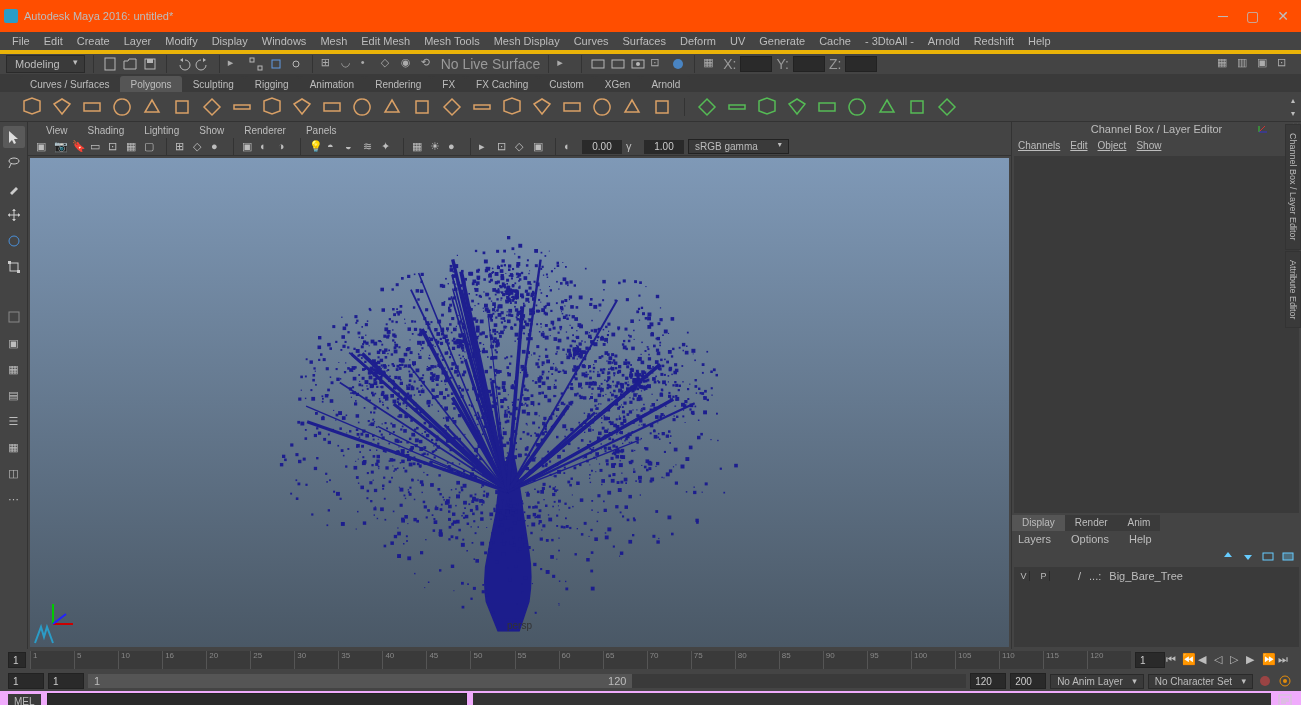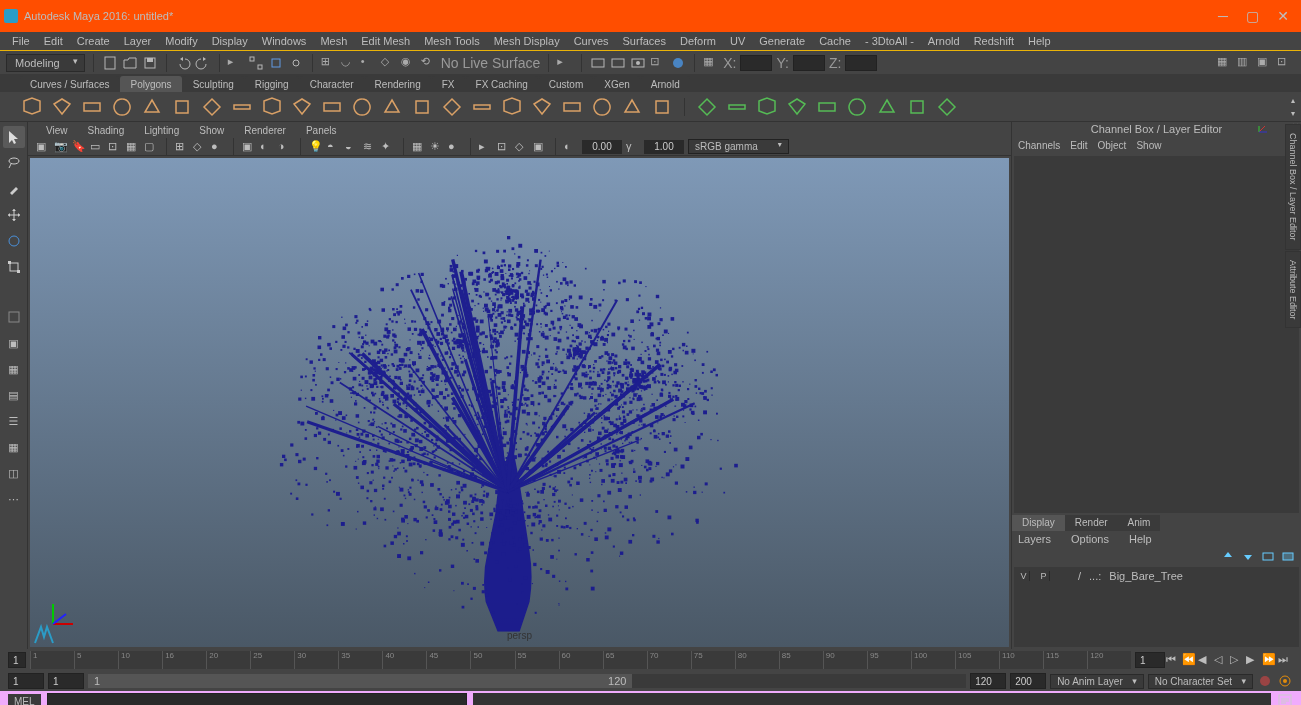--- a/index.html
+++ b/index.html
@@ -3,21 +3,21 @@
 <meta charset="utf-8">
 <style>
 * { margin:0; padding:0; box-sizing:border-box; font-family:"Segoe UI",Tahoma,sans-serif; font-size:11px; color:#bdbdbd; user-select:none;}
 body { background:#444; width:1301px; height:705px; overflow:hidden;}
 .titlebar { height:20px; background:#ff4e00; display:flex; align-items:center; padding:16px 4px; color:#fff;}
 .titlebar .logo { width:14px; height:14px; background:#2b9cc7; border-radius:2px; margin-right:6px;}
 .titlebar .wbtns { margin-left:auto; display:flex; gap:18px; padding-right:8px;}
 .titlebar .wbtns span { cursor:pointer; font-size:14px; line-height:14px;}
 .menubar { height:18px; background:#444; display:flex; align-items:center; padding-left:6px; gap:2px;}
 .menubar span { padding:2px 6px; cursor:pointer;}
-.toolbar1 { height:24px; background:#444; display:flex; align-items:center; padding-left:6px; border-top:1px solid #eab308; gap:4px;}
+.toolbar1 { height:24px; background:#444; display:flex; align-items:center; padding-left:6px; border-top:4px solid #eab308; gap:4px;}
 .dropdown { background:#3a3a3a; border:1px solid #2a2a2a; padding:2px 24px 2px 8px; cursor:pointer; position:relative;}
 .dropdown:after { content:"▾"; position:absolute; right:6px; top:1px; font-size:9px;}
 .sep { width:1px; height:18px; background:#333; margin:0 4px;}
 .tbicon { width:16px; height:16px; display:inline-block; cursor:pointer; opacity:.85;}
 .tbicon svg{width:100%;height:100%;}
 .txtinput { background:#2a2a2a; border:1px solid #222; width:32px; height:16px; color:#ccc; padding:0 2px; font-size:10px;}
 .label {font-size:14px; color:#999;}
 .shelf-tabs { height:18px; background:#3a3a3a; display:flex; align-items:flex-end; padding-left:20px;}
 .shelf-tab { padding:3px 10px 2px; background:#3a3a3a; cursor:pointer; font-size:10px; border-radius:3px 3px 0 0; margin-right:1px;}
 .shelf-tab.active { background:#555;}
@@ -32,33 +32,33 @@
 .toolgap { height:20px;}
 .viewport-area { flex:1; display:flex; flex-direction:column;}
 .vp-menubar { height:16px; background:#444; display:flex; align-items:center; padding-left:10px; gap:4px;}
 .vp-menubar span { padding:1px 8px; font-size:10px; cursor:pointer;}
 .vp-toolbar { height:18px; background:#444; display:flex; align-items:center; padding-left:8px; gap:4px; border-bottom:1px solid #333;}
 .vp-icon { width:14px; height:14px; cursor:pointer; display:inline-block;}
 .numfield { background:#2a2a2a; border:none; width:40px; height:14px; text-align:center; color:#ccc; font-size:10px;}
 .gamma-dd { background:#3a3a3a; border:1px solid #222; padding:1px 30px 1px 6px; position:relative; cursor:pointer; font-size:10px;}
 .gamma-dd:after{content:"▾";position:absolute;right:6px;top:0;font-size:8px;}
 .viewport { flex:1; background:linear-gradient(#7f99b7,#4a5866); position:relative; margin:2px;}
-.persp-label { position:absolute; bottom:6px; left:50%; transform:translateX(-50%); font-size:10px; color:#333;}
+.persp-label { position:absolute; bottom:16px; left:50%; transform:translateX(-50%); font-size:10px; color:#333;}
 .axis { position:absolute; left:18px; bottom:18px; width:30px; height:30px;}
 .maya-logo{position:absolute;left:3px;bottom:2px;width:22px;height:22px;}
 .tree-svg{position:absolute;left:50%;top:50%;transform:translate(-52%,-48%);}
 .rightpanels { width:290px; background:#444; display:flex; flex-direction:column; border-left:1px solid #333;}
 .panel-title { height:14px; font-size:9px; text-align:center; background:#444; position:relative; padding-top:1px;}
 .panel-title .pbtns{position:absolute;right:2px;top:0;display:flex;gap:2px;}
 .panel-title .pbtns span{font-size:8px;cursor:pointer;}
 .panel-indicator{position:absolute;right:24px;top:2px;width:20px;height:10px;}
 .side-tabs{position:absolute;right:0;top:124px;width:16px;display:flex;flex-direction:column;}
 .side-tab{writing-mode:vertical-rl;font-size:9px;padding:8px 2px;background:#3a3a3a;border:1px solid #333;cursor:pointer;margin-bottom:1px;}
 .channel-tabs { height:18px; display:flex; padding-left:6px; gap:10px; align-items:center;}
-.channel-tabs span{font-size:10px;cursor:pointer;}
+.channel-tabs span{font-size:10px;cursor:pointer;text-decoration:underline;}
 .channel-body { flex:1; background:#3a3a3a; margin:2px;}
 .layer-tabs { height:16px; display:flex; background:#444;}
 .layer-tab { padding:2px 10px; font-size:10px; cursor:pointer; background:#3a3a3a;}
 .layer-tab.active{background:#555;}
 .layer-submenu{height:16px;display:flex;padding-left:6px;gap:20px;align-items:center;font-size:10px;}
 .layer-submenu span{cursor:pointer;}
 .layer-btns{height:18px;display:flex;justify-content:flex-end;padding-right:6px;gap:6px;align-items:center;}
 .layer-btn{width:14px;height:14px;cursor:pointer;}
 .layer-list{background:#3a3a3a;margin:2px;height:80px;}
 .layer-row{display:flex;align-items:center;height:18px;padding:0 4px;gap:8px;font-size:10px;}
@@ -189,21 +189,21 @@
     <span class="tbicon">▣</span>
     <span class="tbicon">⊡</span>
   </div>
 </div>
 
 <div class="shelf-tabs" id="shelftabs">
     <div class="shelf-tab">Curves / Surfaces</div>
     <div class="shelf-tab active">Polygons</div>
     <div class="shelf-tab">Sculpting</div>
     <div class="shelf-tab">Rigging</div>
-    <div class="shelf-tab">Character</div>
+    <div class="shelf-tab">Animation</div>
     <div class="shelf-tab">Rendering</div>
     <div class="shelf-tab">FX</div>
     <div class="shelf-tab">FX Caching</div>
     <div class="shelf-tab">Custom</div>
     <div class="shelf-tab">XGen</div>
     <div class="shelf-tab">Arnold</div>
   </div>
 
 <div class="shelf-icons" id="shelficons">
   <span class="shelf-icon"><svg viewBox="0 0 24 24">

